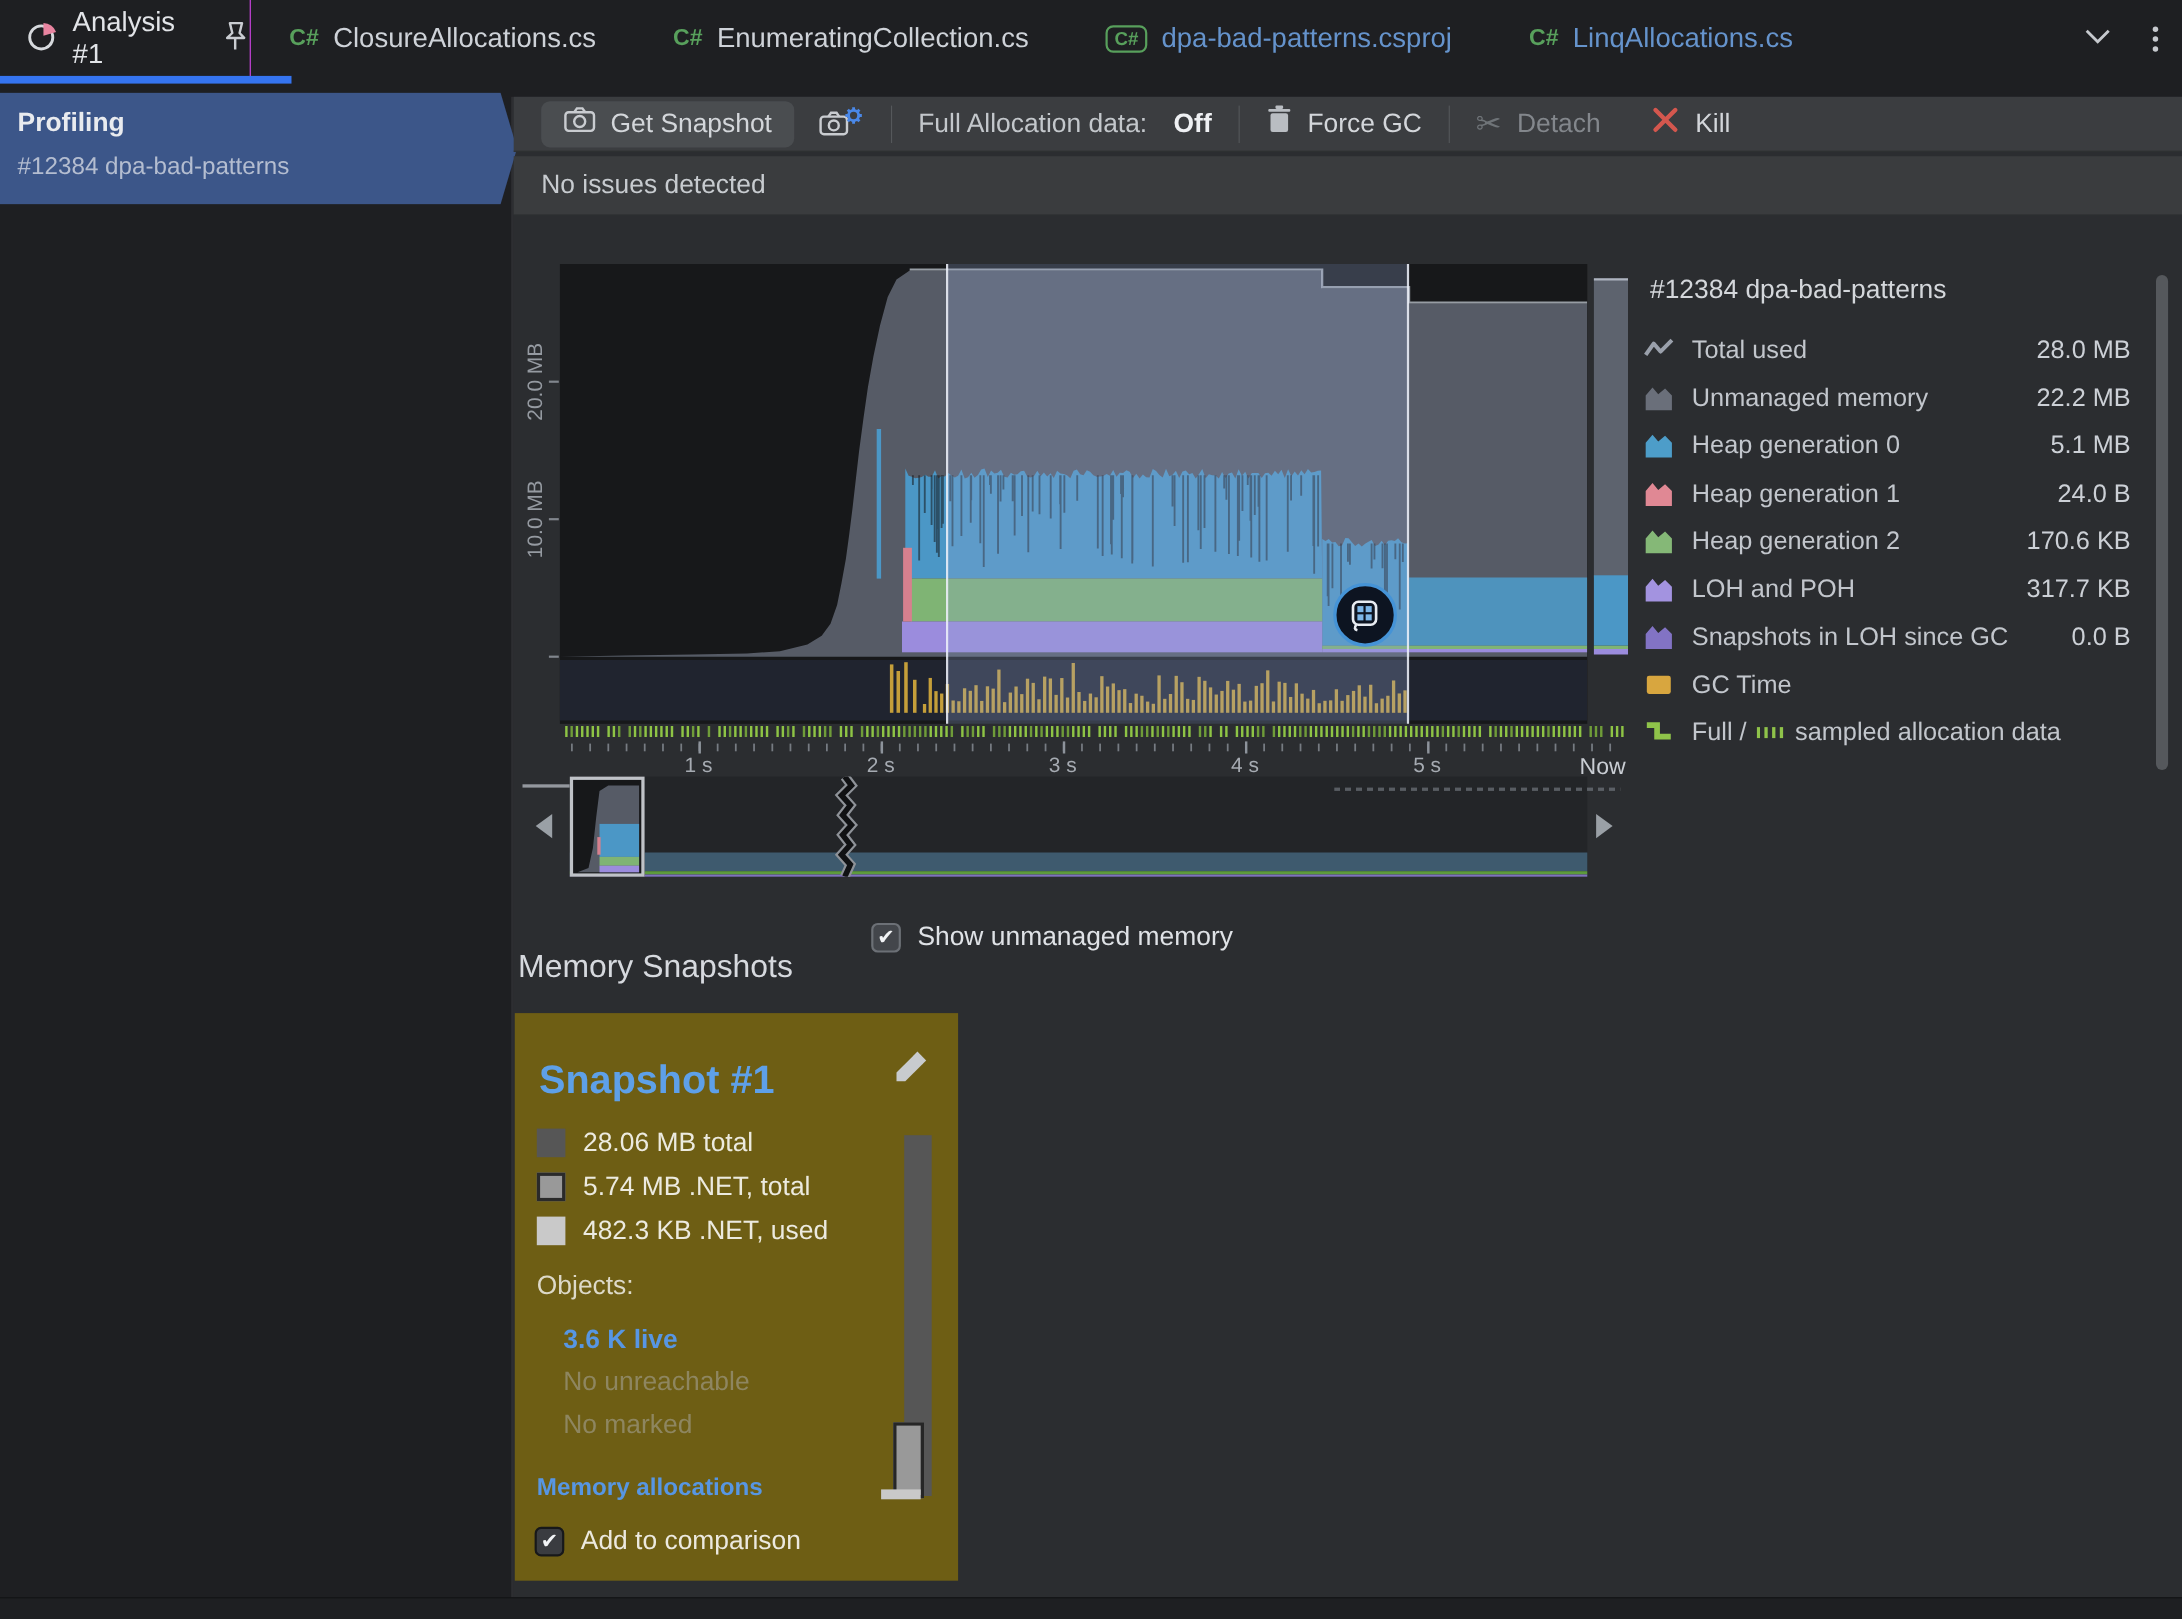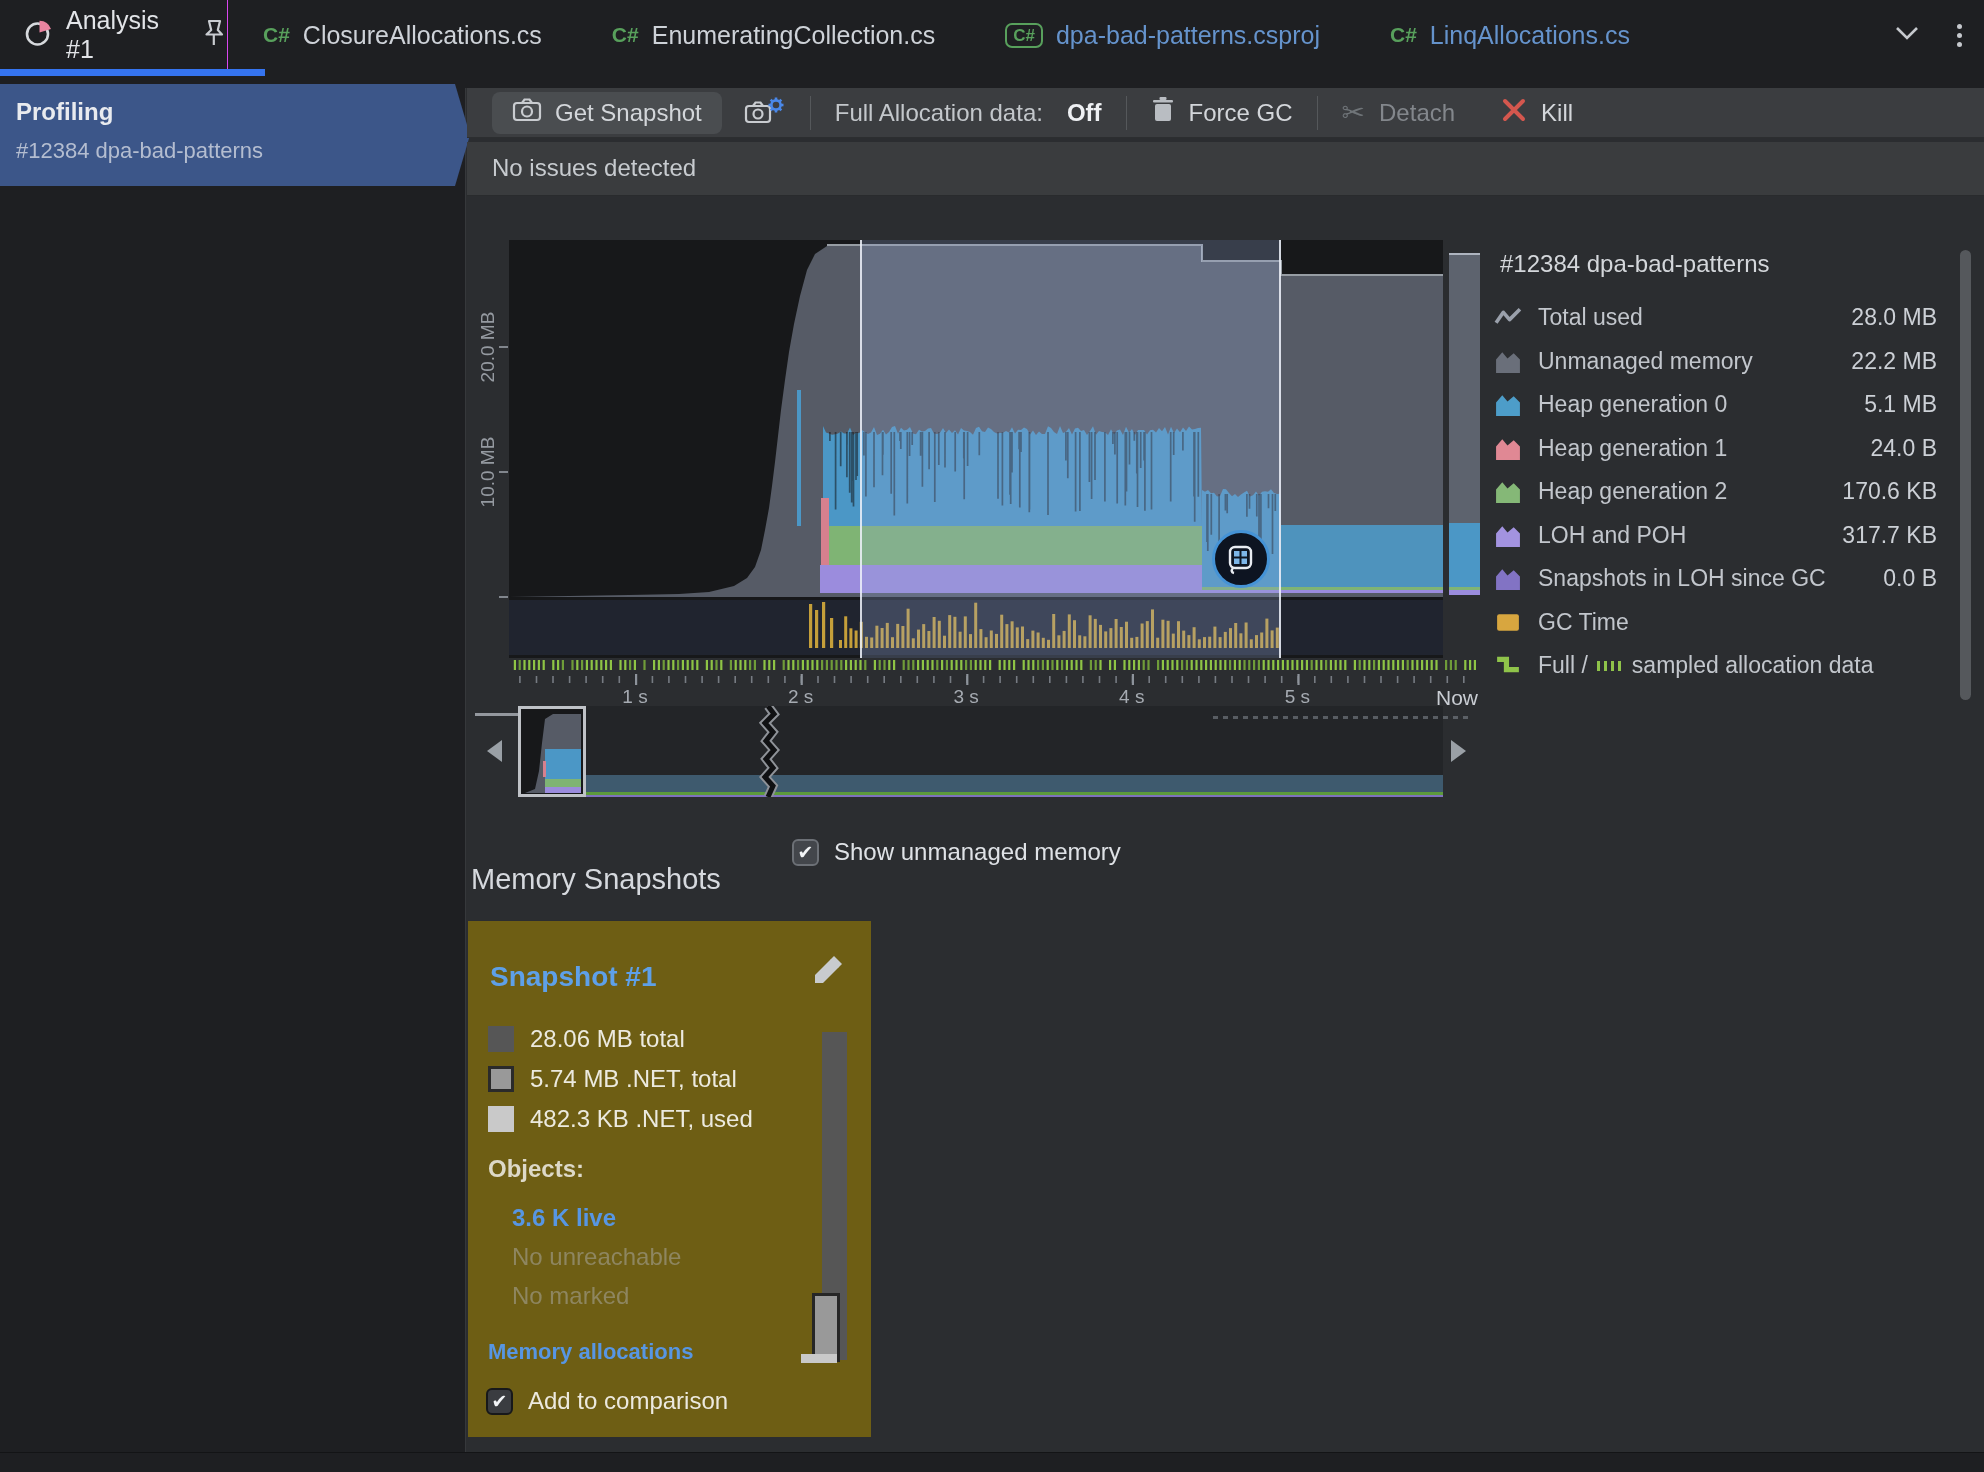--- a/index.html
+++ b/index.html
@@ -99,30 +99,30 @@
   
   .snap-head{position:absolute;left:4px;top:634px;height:44px;display:flex;align-items:center;margin-top:27px;}
   .snap-title{font-size:29px;color:#d6d9de;}
   .chk{width:27px;height:27px;background:#43464b;border:2px solid #6c7076;border-radius:6px;box-sizing:border-box;
     display:flex;align-items:center;justify-content:center;cursor:pointer;}
   .chk .mark{font-family:"DejaVu Sans",sans-serif;font-size:19px;color:#f2f4f6;line-height:1;}
   .chk-label{font-size:24px;color:#dfe2e6;margin-left:15px;cursor:pointer;}
   .show-unmanaged{position:absolute;left:325px;top:642px;display:flex;align-items:center;}
 
   .card{position:absolute;left:1px;top:725px;width:403px;height:516px;background:#6e5e14;}
-  .card-title{position:absolute;left:22px;top:40px;font-size:28px;font-weight:bold;color:#5ea0e8;}
+  .card-title{position:absolute;left:22px;top:40px;font-size:36px;font-weight:bold;color:#5ea0e8;}
   .pencil{position:absolute;right:26px;top:32px;width:36px;height:36px;cursor:pointer;}
   .card-rows{position:absolute;left:20px;top:98px;}
   .crow{display:flex;align-items:center;height:40px;gap:16px;}
   .sw{width:26px;height:26px;box-sizing:border-box;}
   .sw-dark{background:#565656;}
   .sw-mid{background:#999999;border:3px solid #2a2a2a;}
   .sw-light{background:#c9c9c9;}
   .crow .clabel{font-size:24px;color:#ecead f;color:#eceadf;}
-  .objects{position:absolute;left:20px;top:234px;font-size:24px;color:#ddd9c8;font-weight:bold;}
+  .objects{position:absolute;left:20px;top:234px;font-size:24px;color:#ddd9c8;}
   .live{position:absolute;left:44px;top:283px;font-size:24px;font-weight:bold;color:#5796e3;cursor:pointer;}
   .dimline{position:absolute;left:44px;font-size:24px;color:#8e8660;}
   .alloc-link{position:absolute;left:20px;top:418px;font-size:22px;font-weight:bold;color:#5796e3;cursor:pointer;}
   .compare{position:absolute;left:18px;top:466px;display:flex;align-items:center;}
   .compare .chk{background:#3a3c40;border-color:#17181a;}
   .compare .chk-label{color:#ece9df;}
   .bar-dark{position:absolute;left:354px;top:111px;width:25px;height:328px;background:#565656;}
   .bar-mid{position:absolute;left:344px;top:372px;width:28px;height:69px;background:#999;border:3px solid #262626;box-sizing:border-box;}
   .bar-light{position:absolute;left:333px;top:433px;width:36px;height:9px;background:#c9c9c9;}
 

